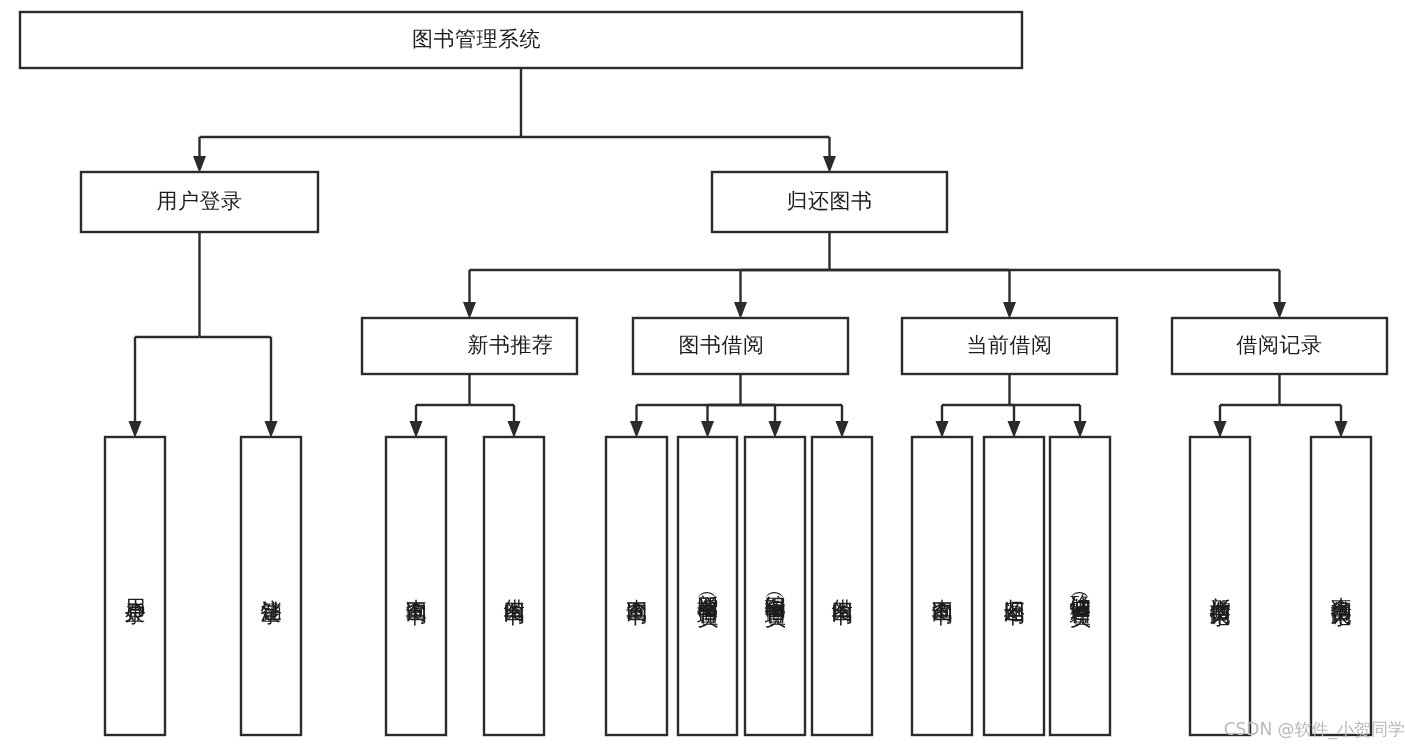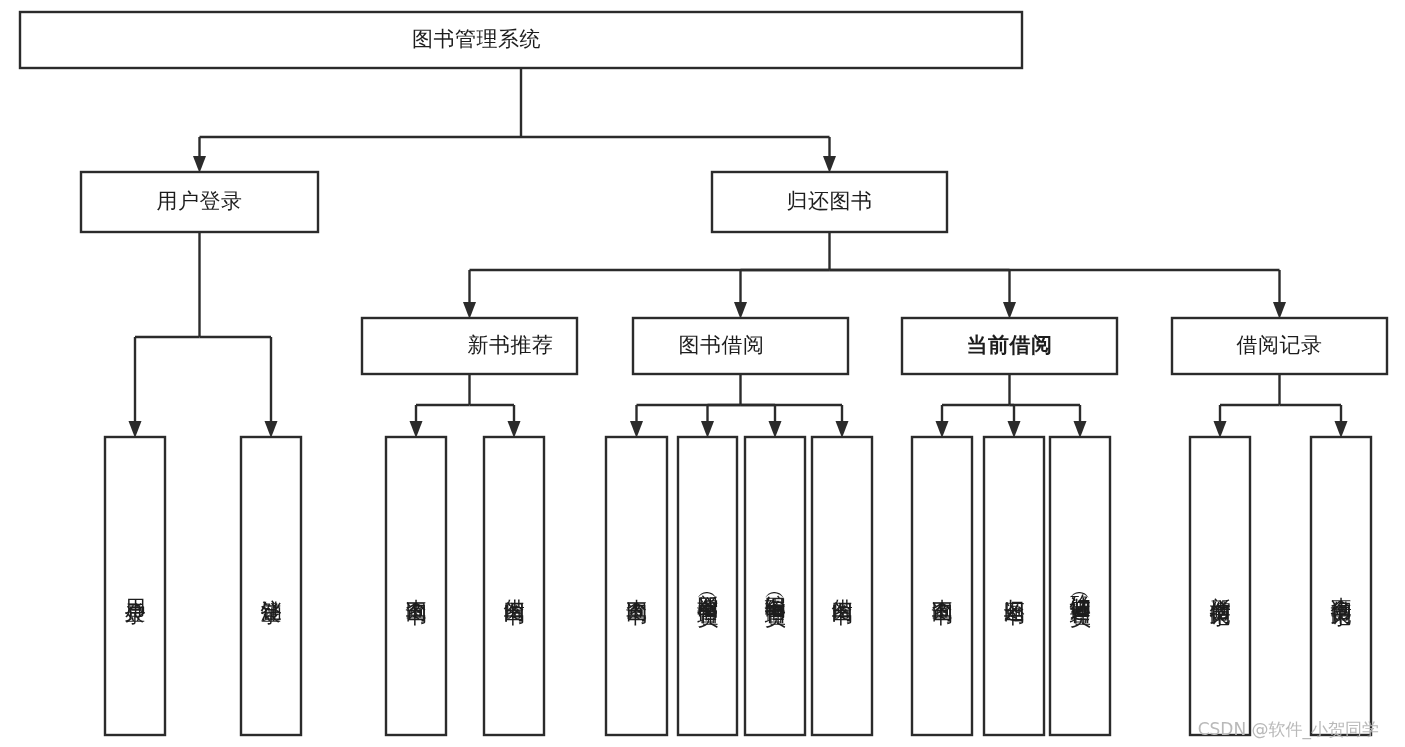--- a/index.html
+++ b/index.html
@@ -58,21 +58,21 @@
   }
   .node-label.vertical {
     writing-mode: vertical-rl;
     text-orientation: upright;
     font-size: 21px;
     line-height: 1.25;
     letter-spacing: 2px;
   }
   .watermark {
     position: absolute;
-    right: 26px;
+    right: 0;
     bottom: 6px;
     font-size: 17px;
     color: #b9b9b9;
     white-space: nowrap;
     user-select: none;
   }
 </style>
 </head>
 <body>
 
@@ -162,21 +162,21 @@
       <rect x="1050" y="437" width="60" height="298" class="node-box"></rect>
       <rect x="1190" y="437" width="60" height="298" class="node-box"></rect>
       <rect x="1311" y="437" width="60" height="298" class="node-box"></rect>
     </svg>
   <div id="label-layer">
       <div class="node-label horizontal" style="left: 20px; top: 12px; width: 833px; height: 56px; margin-left: 40px;">图书管理系统</div>
       <div class="node-label horizontal" style="left: 81px; top: 172px; width: 237px; height: 60px;">用户登录</div>
       <div class="node-label horizontal" style="left: 712px; top: 172px; width: 235px; height: 60px;">归还图书</div>
       <div class="node-label horizontal" style="left: 360px; top: 318px; width: 213px; height: 56px; margin-left: 44px;">新书推荐</div>
       <div class="node-label horizontal" style="left: 614px; top: 318px; width: 215px; height: 56px;">图书借阅</div>
-      <div class="node-label horizontal" style="left: 902px; top: 318px; width: 215px; height: 56px; font-weight: bold;">当前借阅</div>
+      <div class="node-label horizontal" style="left: 902px; top: 318px; width: 215px; height: 56px;">当前借阅</div>
       <div class="node-label horizontal" style="left: 1172px; top: 318px; width: 215px; height: 56px; font-family: Liberation Serif, serif;">借阅记录</div>
       <div class="node-label vertical" style="left: 105px; top: 437px; width: 60px; height: 298px;">用户登录</div>
       <div class="node-label vertical" style="left: 241px; top: 437px; width: 60px; height: 298px;">注销登录</div>
       <div class="node-label vertical" style="left: 386px; top: 437px; width: 60px; height: 298px;">查询图书</div>
       <div class="node-label vertical" style="left: 484px; top: 437px; width: 60px; height: 298px;">借阅图书</div>
       <div class="node-label vertical" style="left: 606px; top: 437px; width: 61px; height: 298px;">查询图书</div>
       <div class="node-label vertical" style="left: 678px; top: 437px; width: 59px; height: 298px;">新增图书（管理员）</div>
       <div class="node-label vertical" style="left: 745px; top: 437px; width: 60px; height: 298px;">编辑图书（管理员）</div>
       <div class="node-label vertical" style="left: 812px; top: 437px; width: 60px; height: 298px;">借阅图书</div>
       <div class="node-label vertical" style="left: 912px; top: 437px; width: 60px; height: 298px;">查询图书</div>

